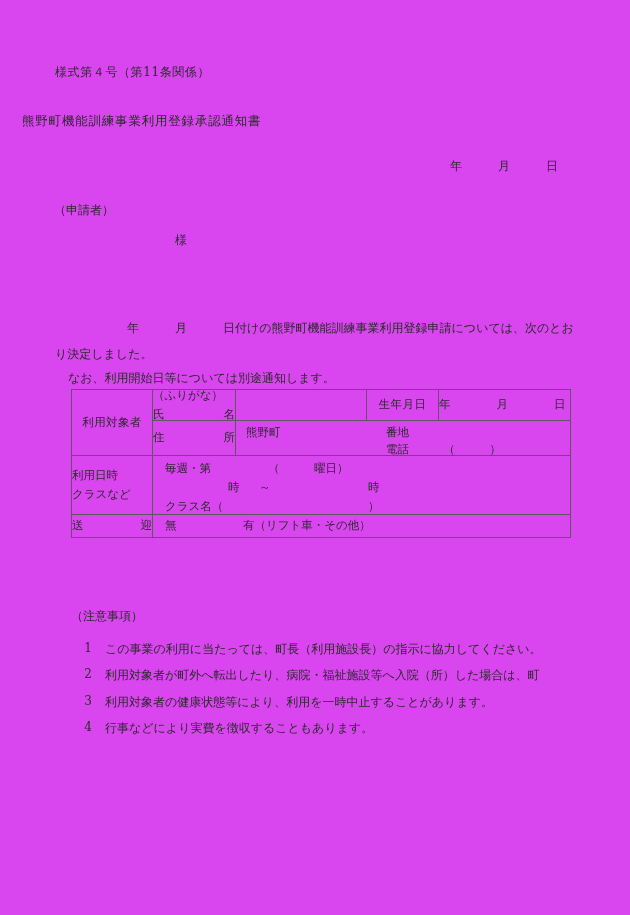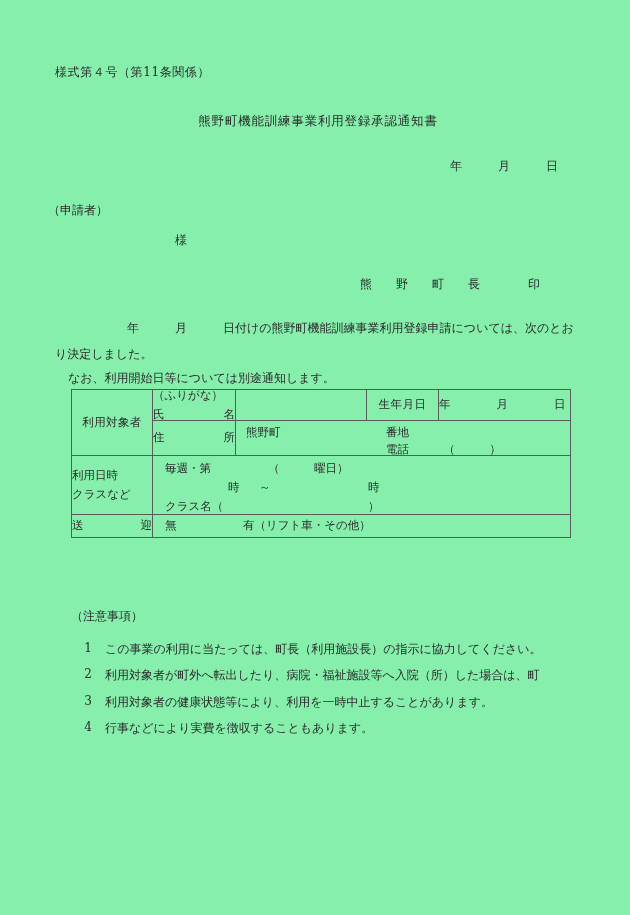--- a/index.html
+++ b/index.html
@@ -11,57 +11,57 @@
     width: 630px;
     height: 915px;
     position: relative;
     font-family: "DejaVu Serif", "Liberation Serif", serif;
     color: #2b2b2b;
     -webkit-font-smoothing: antialiased;
   }
   .page {
     position: absolute;
     inset: 0;
-    background: #86efac;
+    background: #d946ef;
     text-decoration: underline;
   }
 
   
   .abs { position: absolute; white-space: pre; }
 
   
   .form-no {
     left: 55px;
     top: 64px;
     font-size: 12px;
     letter-spacing: 0.6px;
   }
 
   
   .doc-title {
     left: 0;
     top: 113px;
     width: 614px;
-    text-align: center;
+    text-align: left;
     font-size: 12.5px;
     letter-spacing: 0.8px;
     padding-left: 22px;
     box-sizing: border-box;
   }
 
   
   .date-top {
     left: 450px;
     top: 158px;
     font-size: 12px;
   }
 
   
   .applicant-label {
-    left: 48px;
+    left: 54px;
     top: 202px;
     font-size: 12px;
   }
   .applicant-sama {
     left: 175px;
     top: 232px;
     font-size: 12px;
   }
 
   
@@ -178,21 +178,20 @@
 
   <div class="abs form-no">様式第４号（第11条関係）</div>
 
   <div class="abs doc-title">熊野町機能訓練事業利用登録承認通知書</div>
 
   <div class="abs date-top">年　　　月　　　日</div>
 
   <div class="abs applicant-label">（申請者）</div>
   <div class="abs applicant-sama">様</div>
 
-  <div class="abs issuer">熊　　野　　町　　長　　　　印</div>
 
   <div class="abs body-line1">年　　　月　　　日付けの熊野町機能訓練事業利用登録申請については、次のとお</div>
   <div class="abs body-line2">り決定しました。</div>
   <div class="abs body-line3">なお、利用開始日等については別途通知します。</div>
 
   <table class="form-table">
     <colgroup>
       <col style="width:81px">
       <col style="width:83px">
       <col style="width:131px">

